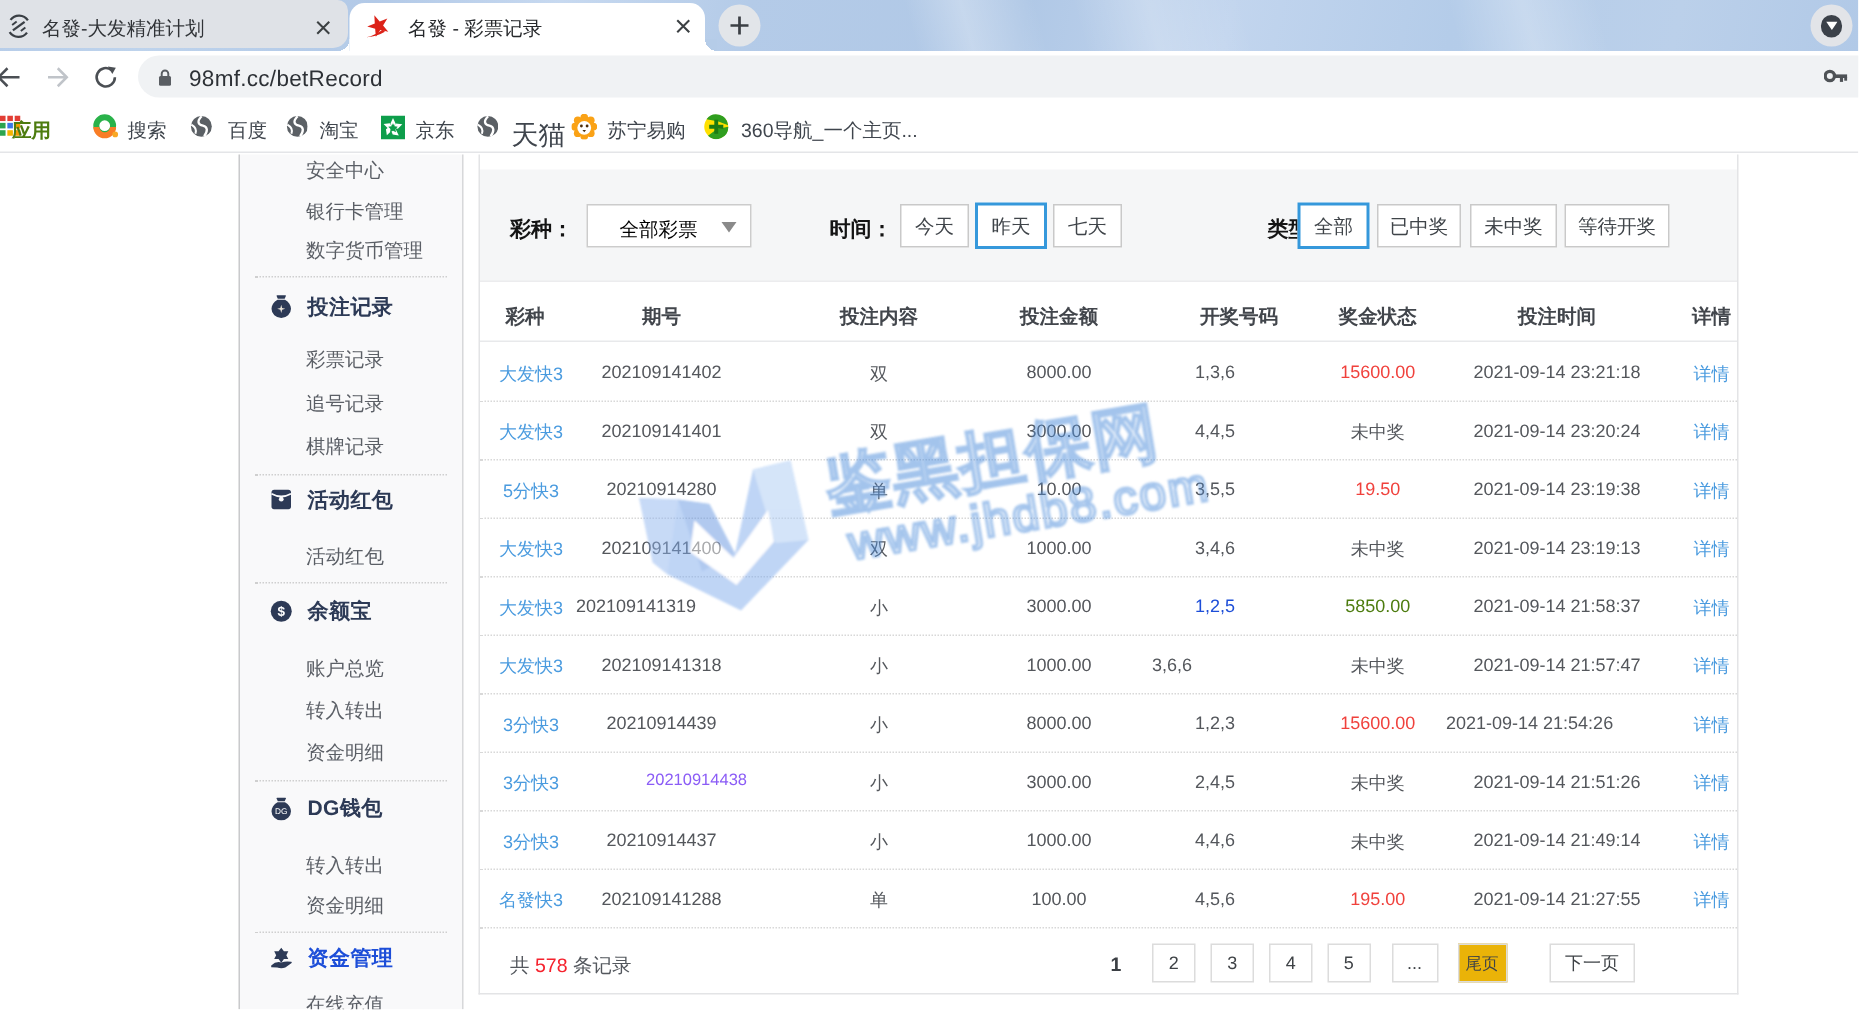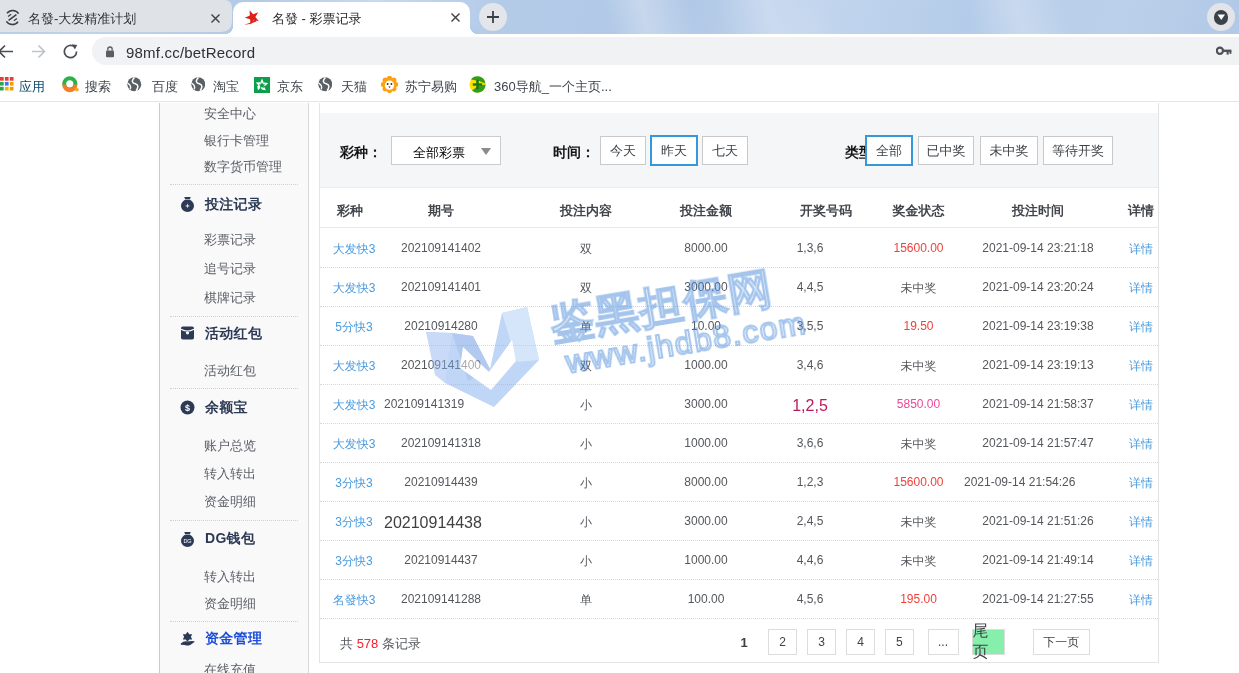--- a/index.html
+++ b/index.html
@@ -70,21 +70,21 @@
       <rect x="0.0" y="0.0" width="3.7" height="3.7" fill="#e23e35"></rect>
       <rect x="4.9" y="0.0" width="3.7" height="3.7" fill="#e23e35"></rect>
       <rect x="9.8" y="0.0" width="3.7" height="3.7" fill="#e23e35"></rect>
       <rect x="0.0" y="4.9" width="3.7" height="3.7" fill="#2ca44e"></rect>
       <rect x="4.9" y="4.9" width="3.7" height="3.7" fill="#3b78e7"></rect>
       <rect x="9.8" y="4.9" width="3.7" height="3.7" fill="#f49b00"></rect>
       <rect x="0.0" y="9.8" width="3.7" height="3.7" fill="#2ca44e"></rect>
       <rect x="4.9" y="9.8" width="3.7" height="3.7" fill="#f4b400"></rect>
       <rect x="9.8" y="9.8" width="3.7" height="3.7" fill="#f49b00"></rect>
     </svg>
-<div class="abs" style="left:19px;top:77.5px;font-size:13px;color:#0c4a6e;">应用</div>
+<div class="abs" style="left:8px;top:77.5px;font-size:13px;color:#4d7c0f;font-weight:bold;">应用</div>
 <svg class="abs" style="left:62px;top:76px;" width="17" height="17" viewBox="0 0 17 17">
       <circle cx="7.8" cy="7.8" r="5.6" fill="none" stroke="#29b24a" stroke-width="4"></circle>
       <path d="M2.2 8.6 A5.6 5.6 0 0 0 13.4 8.6" fill="none" stroke="#f97d26" stroke-width="4"></path>
       <circle cx="14.8" cy="13.6" r="1.9" fill="#f9a825"></circle>
     </svg>
 <div class="abs" style="left:85px;top:77.5px;font-size:13px;color:#3f454d;">搜索</div>
 <svg class="abs" style="left:127px;top:77px;" width="14.5" height="14.5" viewBox="0 0 15 15">
       <circle cx="7.5" cy="7.5" r="7.2" fill="#5b6065"></circle>
       <path d="M7.7 0.5 C4.2 4 5.2 6.2 8.6 7 C12 7.8 12 10.8 9.4 14.3" fill="none" stroke="#fff" stroke-width="1.6"></path>
       <path d="M0.6 6.3 C3.4 7.9 4.4 9.9 3.4 12.6" fill="none" stroke="#fff" stroke-width="1.4"></path>
@@ -106,21 +106,21 @@
         <path d="M1.7 5.6 L5.8 5.2 L7.7 7.6 L4.7 8.7 Z"></path>
       </g>
       <path d="M8 5.2 L9 7.2 L11.2 7.5 L9.6 9 L10 11.2 L8 10.1 L6 11.2 L6.4 9 L4.8 7.5 L7 7.2 Z" fill="#0d9e4b"></path>
     </svg>
 <div class="abs" style="left:277px;top:77.5px;font-size:13px;color:#3f454d;">京东</div>
 <svg class="abs" style="left:317.5px;top:77px;" width="14.5" height="14.5" viewBox="0 0 15 15">
       <circle cx="7.5" cy="7.5" r="7.2" fill="#5b6065"></circle>
       <path d="M7.7 0.5 C4.2 4 5.2 6.2 8.6 7 C12 7.8 12 10.8 9.4 14.3" fill="none" stroke="#fff" stroke-width="1.6"></path>
       <path d="M0.6 6.3 C3.4 7.9 4.4 9.9 3.4 12.6" fill="none" stroke="#fff" stroke-width="1.4"></path>
     </svg>
-<div class="abs" style="left:341px;top:77.5px;font-size:13px;color:#3f454d;font-family:Liberation Mono, monospace;">天猫</div>
+<div class="abs" style="left:341px;top:77.5px;font-size:18px;color:#3f454d;font-family:Liberation Mono, monospace;">天猫</div>
 <svg class="abs" style="left:381px;top:75.5px;" width="17" height="17" viewBox="0 0 17 17">
       <g fill="#faa216">
         <circle cx="14.60" cy="8.50" r="2.6"></circle>
         <circle cx="12.81" cy="12.81" r="2.6"></circle>
         <circle cx="8.50" cy="14.60" r="2.6"></circle>
         <circle cx="4.19" cy="12.81" r="2.6"></circle>
         <circle cx="2.40" cy="8.50" r="2.6"></circle>
         <circle cx="4.19" cy="4.19" r="2.6"></circle>
         <circle cx="8.50" cy="2.40" r="2.6"></circle>
         <circle cx="12.81" cy="4.19" r="2.6"></circle>
@@ -243,45 +243,45 @@
 <div class="abs" style="left:650px;top:358px;width:112px;text-align:center;font-size:12px;color:#54575c;">1000.00</div>
 <div class="abs" style="left:768px;top:358px;width:84px;text-align:center;font-size:12px;color:#54575c;">3,4,6</div>
 <div class="abs" style="left:868px;top:358px;width:101px;text-align:center;font-size:12px;color:#54575c;">未中奖</div>
 <div class="abs" style="left:964px;top:358px;width:148px;text-align:center;font-size:12px;color:#54575c;">2021-09-14 23:19:13</div>
 <div class="abs" style="left:1111px;top:358px;width:60px;text-align:center;font-size:12px;color:#4a9bdf;">详情</div>
 <div class="abs" style="left:320px;top:384px;width:838px;border-top:1px dotted #d8d8d8;"></div>
 <div class="abs" style="left:322px;top:397px;width:64px;text-align:center;font-size:12px;color:#4a9bdf;">大发快3</div>
 <div class="abs" style="left:384px;top:397px;width:114px;text-align:left;font-size:12px;color:#54575c;">202109141319</div>
 <div class="abs" style="left:536px;top:397px;width:100px;text-align:center;font-size:12px;color:#54575c;">小</div>
 <div class="abs" style="left:650px;top:397px;width:112px;text-align:center;font-size:12px;color:#54575c;">3000.00</div>
-<div class="abs" style="left:768px;top:397px;width:84px;text-align:center;font-size:16px;color:#be185d;">1,2,5</div>
-<div class="abs" style="left:868px;top:397px;width:101px;text-align:center;font-size:12px;color:#ec4899;">5850.00</div>
+<div class="abs" style="left:768px;top:397px;width:84px;text-align:center;font-size:12px;color:#1d4ed8;">1,2,5</div>
+<div class="abs" style="left:868px;top:397px;width:101px;text-align:center;font-size:12px;color:#4d7c0f;">5850.00</div>
 <div class="abs" style="left:964px;top:397px;width:148px;text-align:center;font-size:12px;color:#54575c;">2021-09-14 21:58:37</div>
 <div class="abs" style="left:1111px;top:397px;width:60px;text-align:center;font-size:12px;color:#4a9bdf;">详情</div>
 <div class="abs" style="left:320px;top:423px;width:838px;border-top:1px dotted #d8d8d8;"></div>
 <div class="abs" style="left:322px;top:436px;width:64px;text-align:center;font-size:12px;color:#4a9bdf;">大发快3</div>
 <div class="abs" style="left:384px;top:436px;width:114px;text-align:center;font-size:12px;color:#54575c;">202109141318</div>
 <div class="abs" style="left:536px;top:436px;width:100px;text-align:center;font-size:12px;color:#54575c;">小</div>
 <div class="abs" style="left:650px;top:436px;width:112px;text-align:center;font-size:12px;color:#54575c;">1000.00</div>
-<div class="abs" style="left:768px;top:436px;width:84px;text-align:center;font-size:12px;color:#54575c;">3,6,6</div>
+<div class="abs" style="left:768px;top:436px;width:84px;font-size:12px;color:#54575c;">3,6,6</div>
 <div class="abs" style="left:868px;top:436px;width:101px;text-align:center;font-size:12px;color:#54575c;">未中奖</div>
 <div class="abs" style="left:964px;top:436px;width:148px;text-align:center;font-size:12px;color:#54575c;">2021-09-14 21:57:47</div>
 <div class="abs" style="left:1111px;top:436px;width:60px;text-align:center;font-size:12px;color:#4a9bdf;">详情</div>
 <div class="abs" style="left:320px;top:462px;width:838px;border-top:1px dotted #d8d8d8;"></div>
 <div class="abs" style="left:322px;top:475px;width:64px;text-align:center;font-size:12px;color:#4a9bdf;">3分快3</div>
 <div class="abs" style="left:384px;top:475px;width:114px;text-align:center;font-size:12px;color:#54575c;">20210914439</div>
 <div class="abs" style="left:536px;top:475px;width:100px;text-align:center;font-size:12px;color:#54575c;">小</div>
 <div class="abs" style="left:650px;top:475px;width:112px;text-align:center;font-size:12px;color:#54575c;">8000.00</div>
 <div class="abs" style="left:768px;top:475px;width:84px;text-align:center;font-size:12px;color:#54575c;">1,2,3</div>
 <div class="abs" style="left:868px;top:475px;width:101px;text-align:center;font-size:12px;color:#f0413c;">15600.00</div>
 <div class="abs" style="left:964px;top:475px;width:148px;text-align:left;font-size:12px;color:#54575c;">2021-09-14 21:54:26</div>
 <div class="abs" style="left:1111px;top:475px;width:60px;text-align:center;font-size:12px;color:#4a9bdf;">详情</div>
 <div class="abs" style="left:320px;top:501px;width:838px;border-top:1px dotted #d8d8d8;"></div>
 <div class="abs" style="left:322px;top:514px;width:64px;text-align:center;font-size:12px;color:#4a9bdf;">3分快3</div>
-<div class="abs" style="left:384px;top:514px;width:114px;text-align:left;font-size:16px;color:#404040;">20210914438</div>
+<div class="abs" style="left:384px;top:514px;width:114px;text-align:right;font-size:11px;color:#8b5cf6;">20210914438</div>
 <div class="abs" style="left:536px;top:514px;width:100px;text-align:center;font-size:12px;color:#54575c;">小</div>
 <div class="abs" style="left:650px;top:514px;width:112px;text-align:center;font-size:12px;color:#54575c;">3000.00</div>
 <div class="abs" style="left:768px;top:514px;width:84px;text-align:center;font-size:12px;color:#54575c;">2,4,5</div>
 <div class="abs" style="left:868px;top:514px;width:101px;text-align:center;font-size:12px;color:#54575c;">未中奖</div>
 <div class="abs" style="left:964px;top:514px;width:148px;text-align:center;font-size:12px;color:#54575c;">2021-09-14 21:51:26</div>
 <div class="abs" style="left:1111px;top:514px;width:60px;text-align:center;font-size:12px;color:#4a9bdf;">详情</div>
 <div class="abs" style="left:320px;top:540px;width:838px;border-top:1px dotted #d8d8d8;"></div>
 <div class="abs" style="left:322px;top:553px;width:64px;text-align:center;font-size:12px;color:#4a9bdf;">3分快3</div>
 <div class="abs" style="left:384px;top:553px;width:114px;text-align:center;font-size:12px;color:#54575c;">20210914437</div>
 <div class="abs" style="left:536px;top:553px;width:100px;text-align:center;font-size:12px;color:#54575c;">小</div>
@@ -300,21 +300,21 @@
 <div class="abs" style="left:964px;top:592px;width:148px;text-align:center;font-size:12px;color:#54575c;">2021-09-14 21:27:55</div>
 <div class="abs" style="left:1111px;top:592px;width:60px;text-align:center;font-size:12px;color:#4a9bdf;">详情</div>
 <div class="abs" style="left:320px;top:618px;width:838px;border-top:1px dotted #d8d8d8;"></div>
 <div class="abs" style="left:340px;top:635px;font-size:13px;color:#54585e;">共 <span style="color:#f5222d;">578</span> 条记录</div>
 <div class="abs" style="left:736px;top:635px;width:16px;text-align:center;font-size:13px;font-weight:bold;color:#3b3f44;">1</div>
 <div class="abs ctr" style="left:768px;top:629px;width:29px;height:26px;background:#fff;border:1px solid #dcdcdc;font-size:12px;color:#3f4347;">2</div>
 <div class="abs ctr" style="left:807px;top:629px;width:29px;height:26px;background:#fff;border:1px solid #dcdcdc;font-size:12px;color:#3f4347;">3</div>
 <div class="abs ctr" style="left:846px;top:629px;width:29px;height:26px;background:#fff;border:1px solid #dcdcdc;font-size:12px;color:#3f4347;">4</div>
 <div class="abs ctr" style="left:884.5px;top:629px;width:29.5px;height:26px;background:#fff;border:1px solid #dcdcdc;font-size:12px;color:#3f4347;">5</div>
 <div class="abs ctr" style="left:927.5px;top:629px;width:31px;height:26px;background:#fff;border:1px solid #dcdcdc;font-size:12px;color:#3f4347;">...</div>
-<div class="abs ctr" style="left:971.5px;top:629px;width:33px;height:26px;background:#86efac;border:1px solid #dcdcdc;font-size:16px;color:#3f4347;">尾页</div>
+<div class="abs ctr" style="left:971.5px;top:629px;width:33px;height:26px;background:#eab308;border:1px solid #dcdcdc;font-size:11px;color:#3f4347;">尾页</div>
 <div class="abs ctr" style="left:1032.5px;top:629px;width:57.5px;height:26px;background:#fff;border:1px solid #dcdcdc;font-size:12px;color:#3f4347;">下一页</div>
 <svg class="abs" style="left:410px;top:255px;" width="440" height="180" viewBox="0 0 440 180">
 <defs>
         <filter id="wmb" x="-10%" y="-10%" width="120%" height="120%">
           <feGaussianBlur stdDeviation="0.55"></feGaussianBlur>
         </filter>
       </defs>
 <g opacity="0.52">
 <g opacity="0.95" filter="url(#wmb)">
 <polygon points="16,77 42,78 63,81 80,114 92,58 117,52 129,105 84,152 35,128" fill="#7fabec"></polygon>

